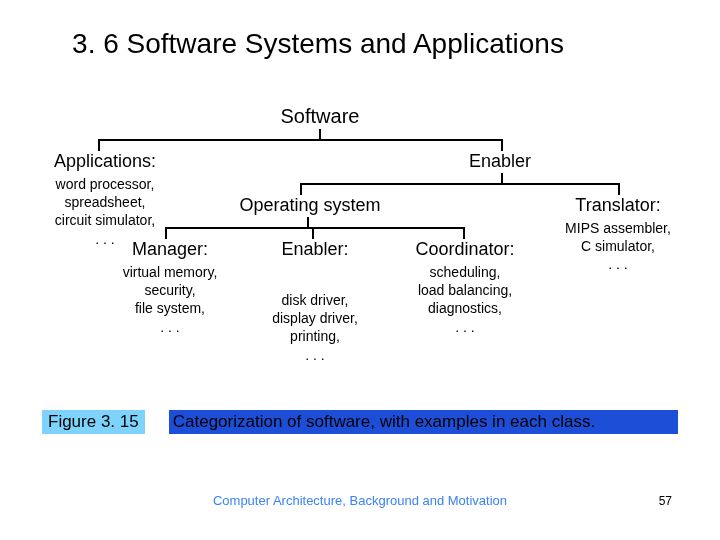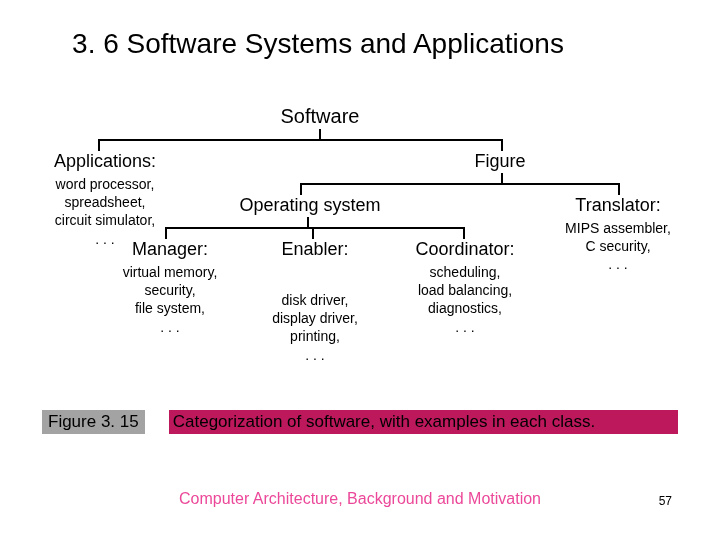--- a/index.html
+++ b/index.html
@@ -59,37 +59,37 @@
     position: absolute;
     top: 410px;
     left: 42px;
     width: 636px;
     height: 24px;
     display: flex;
     align-items: center;
     font-size: 17px;
   }
   .caption-label {
-    background: #a3a3a3;
+    background: #7dd3fc;
     padding: 2px 6px;
     margin-right: 24px;
   }
   .caption-text {
     flex: 1;
-    background: #be185d;
+    background: #1d4ed8;
     padding: 2px 4px;
   }
   .footer {
     position: absolute;
     bottom: 32px;
     left: 0;
     width: 720px;
     text-align: center;
-    font-size: 16px;
-    color: #ec4899;
+    font-size: 13px;
+    color: #3b82f6;
   }
   .pagenum {
     position: absolute;
     bottom: 32px;
     right: 48px;
     font-size: 12px;
   }
 </style>
 </head>
 <body>
@@ -108,33 +108,33 @@
     <div class="line" style="left:451px; top:34px; width:2px; height:12px;"></div>
 
     <div class="node node-head" style="left:-5px; top:46px; width:120px;">Applications:</div>
     <div class="node node-sub" style="left:-20px; top:70px; width:150px;">
       <span>word processor,</span><br>
       <span>spreadsheet,</span><br>
       <span>circuit simulator,</span><br>
       <span>. . .</span>
     </div>
 
-    <div class="node node-head" style="left:400px; top:46px; width:100px;">Figure</div>
+    <div class="node node-head" style="left:400px; top:46px; width:100px;">Enabler</div>
 
     <div class="line" style="left:451px; top:68px; width:2px; height:10px;"></div>
     <div class="line" style="left:250px; top:78px; width:320px; height:2px;"></div>
     <div class="line" style="left:250px; top:78px; width:2px; height:12px;"></div>
     <div class="line" style="left:568px; top:78px; width:2px; height:12px;"></div>
 
     <div class="node node-head" style="left:170px; top:90px; width:180px;">Operating system</div>
 
     <div class="node node-head" style="left:508px; top:90px; width:120px;">Translator:</div>
     <div class="node node-sub" style="left:498px; top:114px; width:140px;">
       <span>MIPS assembler,</span><br>
-      <span>C security,</span><br>
+      <span>C simulator,</span><br>
       <span>. . .</span>
     </div>
 
     <div class="line" style="left:257px; top:112px; width:2px; height:10px;"></div>
     <div class="line" style="left:115px; top:122px; width:300px; height:2px;"></div>
     <div class="line" style="left:115px; top:122px; width:2px; height:12px;"></div>
     <div class="line" style="left:262px; top:122px; width:2px; height:12px;"></div>
     <div class="line" style="left:413px; top:122px; width:2px; height:12px;"></div>
 
     <div class="node node-head" style="left:60px; top:134px; width:120px;">Manager:</div>

